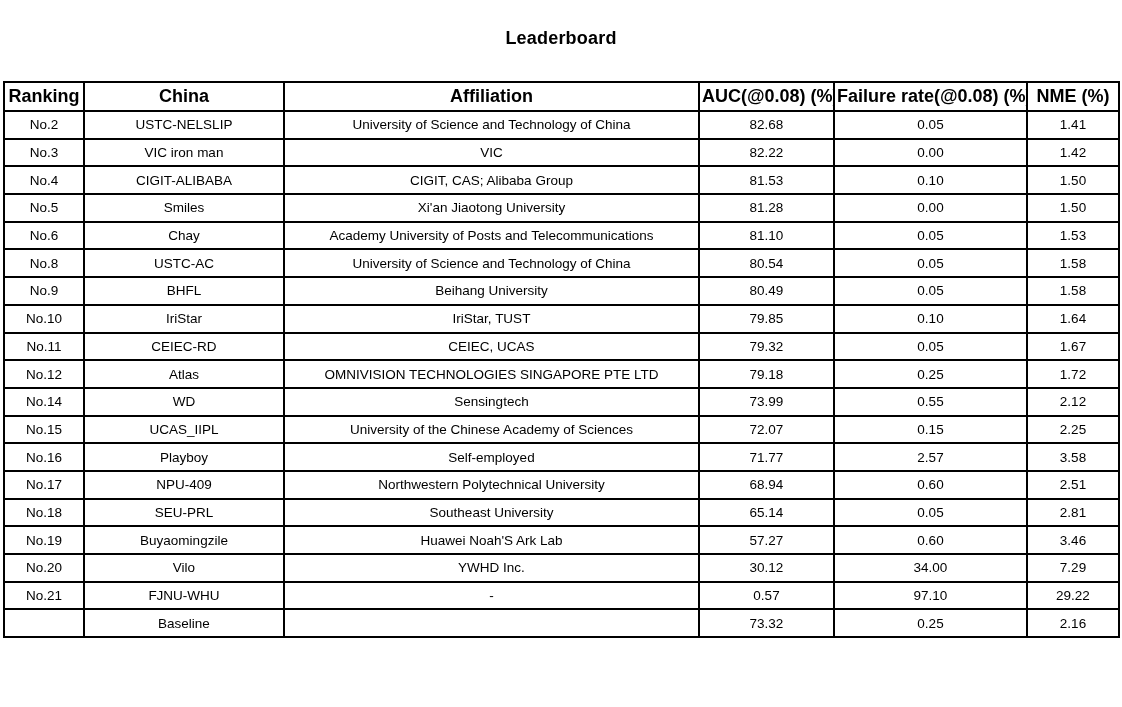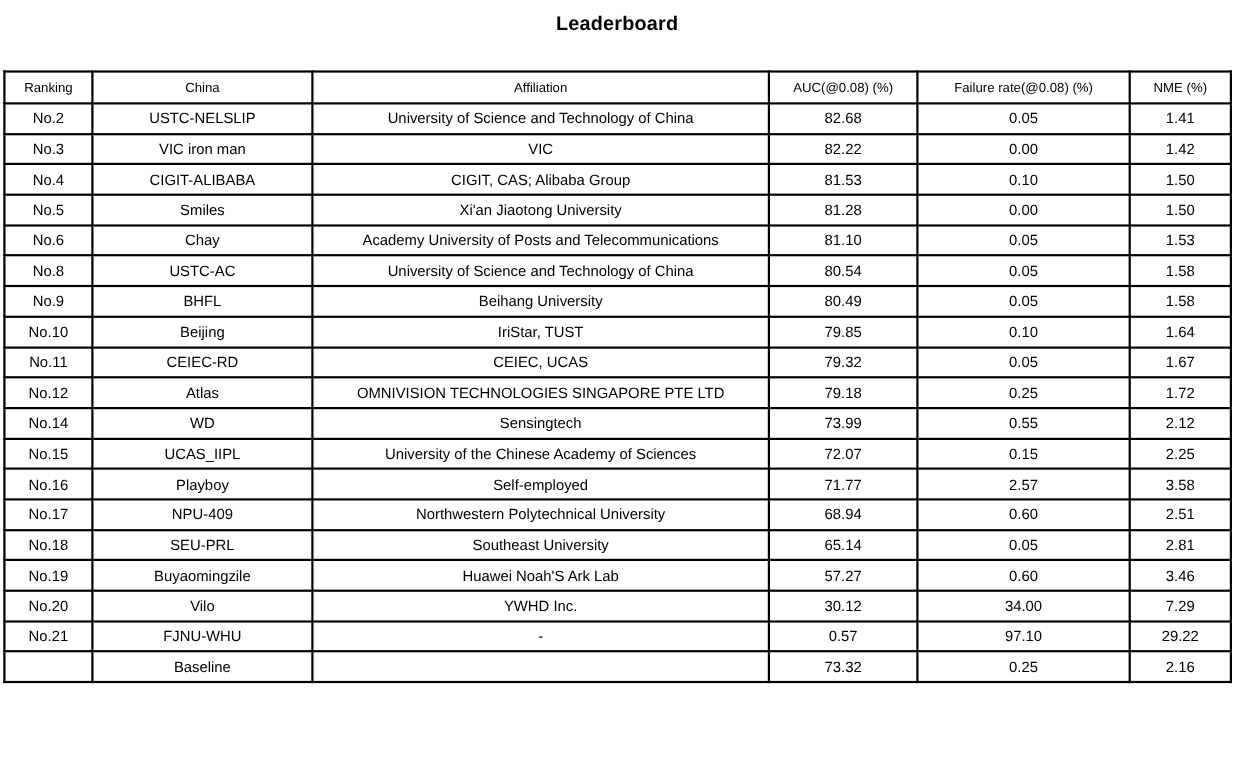--- a/index.html
+++ b/index.html
@@ -12,21 +12,21 @@
     font-family: "Liberation Sans", sans-serif;
     color: #000000;
   }
   .page {
     width: 1122px;
     height: 707px;
     position: relative;
   }
   .title {
     margin: 0;
-    padding-top: 9px;
+    padding-top: 26px;
     text-align: center;
     font-size: 18px;
     line-height: 24px;
     font-weight: bold;
     letter-spacing: 0.2px;
   }
   table.leaderboard {
     border-collapse: collapse;
     table-layout: fixed;
     margin: 31px 0 0 3px;
@@ -36,22 +36,22 @@
   table.leaderboard td {
     border: 2px solid #000000;
     text-align: center;
     vertical-align: middle;
     padding: 0 2px;
     white-space: nowrap;
     overflow: hidden;
     background: #ffffff;
   }
   table.leaderboard th {
-    font-size: 12px;
-    font-weight: normal;
+    font-size: 18px;
+    font-weight: bold;
     height: 27px;
     text-align: center;
   }
   table.leaderboard td {
     font-size: 13.5px;
     font-weight: normal;
     height: 25.7px;
   }
 </style>
 </head>
@@ -131,21 +131,21 @@
         <tr>
           <td>No.9</td>
           <td>BHFL</td>
           <td>Beihang University</td>
           <td>80.49</td>
           <td>0.05</td>
           <td>1.58</td>
         </tr>
         <tr>
           <td>No.10</td>
-          <td>Beijing</td>
+          <td>IriStar</td>
           <td>IriStar, TUST</td>
           <td>79.85</td>
           <td>0.10</td>
           <td>1.64</td>
         </tr>
         <tr>
           <td>No.11</td>
           <td>CEIEC-RD</td>
           <td>CEIEC, UCAS</td>
           <td>79.32</td>

